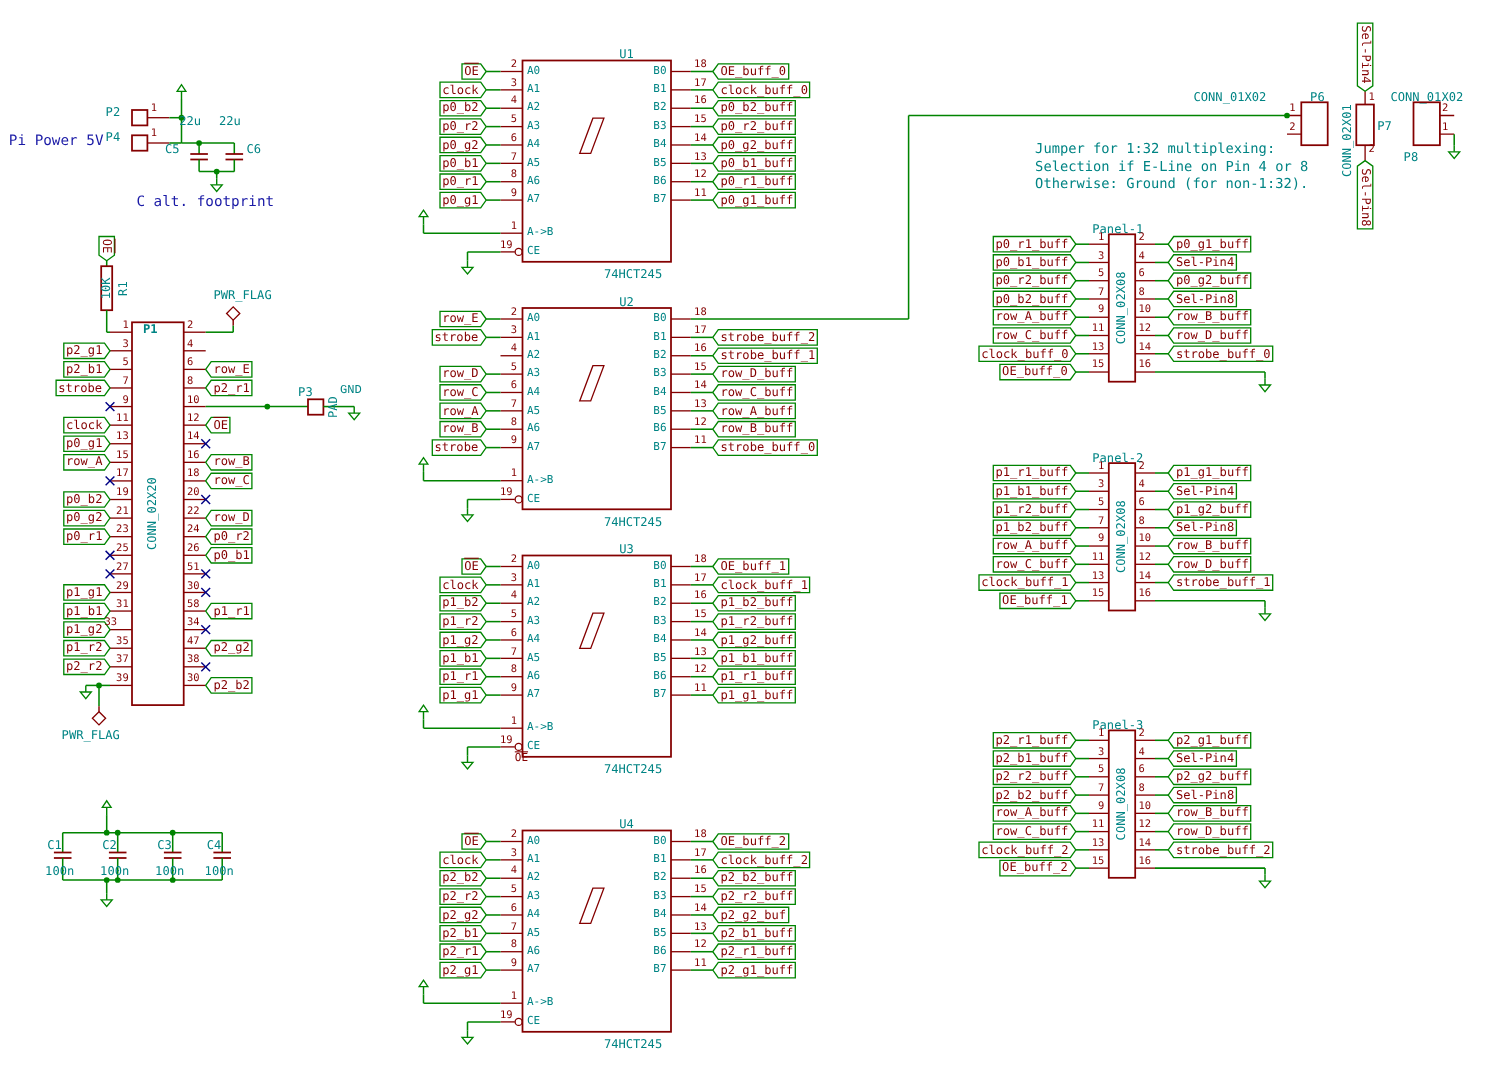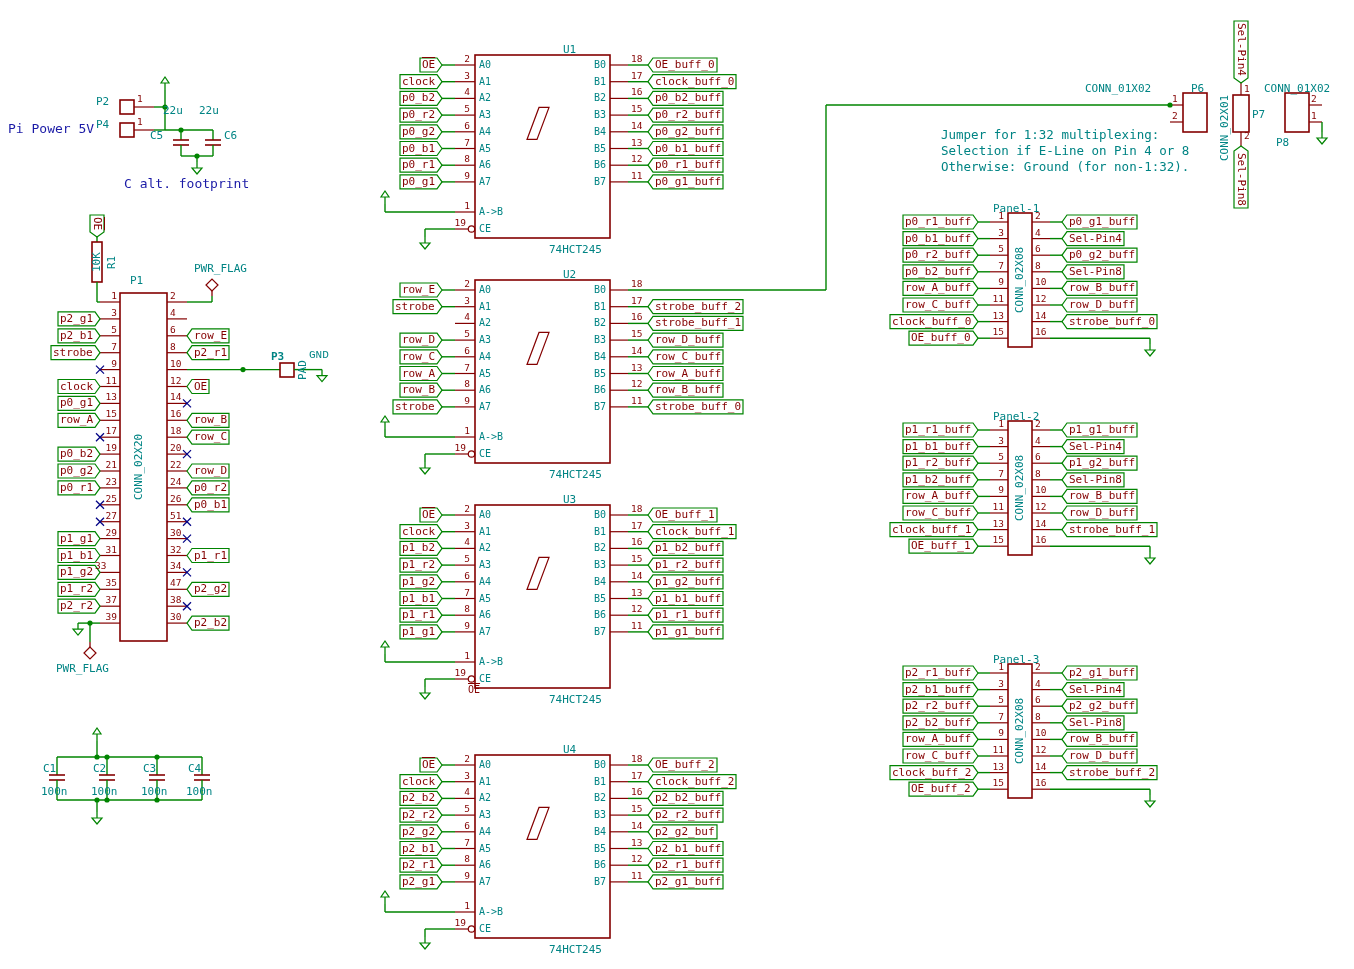--- a/index.html
+++ b/index.html
@@ -605,21 +605,21 @@
     <div class="t ref" style="left: 96px; top: 95px;">P2</div>
     <div class="t num" style="left: 137px; top: 116px;">1</div>
     <div class="t ref" style="left: 96px; top: 118px;">P4</div>
     <div class="t ref" style="left: 163px; top: 104px;">22u</div>
     <div class="t ref" style="left: 199px; top: 104px;">22u</div>
     <div class="t ref" style="left: 150px; top: 129px;">C5</div>
     <div class="t ref" style="left: 224px; top: 129px;">C6</div>
     <div class="t lbl bar" style="left: 104px; top: 215px; transform-origin: 0px 0px; transform: rotate(90deg);">OE</div>
     <div class="t ref" style="left: 90px; top: 272px; transform-origin: 0px 0px; transform: rotate(-90deg);">10K</div>
     <div class="t ref" style="left: 105px; top: 268.5px; transform-origin: 0px 0px; transform: rotate(-90deg);">R1</div>
-    <div class="t ref" style="left: 130px; top: 274px;">P1</div>
+    <div class="t ref" style="left: 130px; top: 293px; font-weight: bold;">P1</div>
     <div class="t ref" style="left: 132px; top: 500px; transform-origin: 0px 0px; transform: rotate(-90deg);">CONN_02X20</div>
     <div class="t num" style="left: 95px; top: 290px; width: 22px; text-align: right;">1</div>
     <div class="t num" style="left: 170px; top: 290px;">2</div>
     <div class="t num" style="left: 95px; top: 306.9px; width: 22px; text-align: right;">3</div>
     <div class="t num" style="left: 170px; top: 306.9px;">4</div>
     <div class="t lbl" style="left: 58px; top: 311.9px;">p2_g1</div>
     <div class="t num" style="left: 95px; top: 323.8px; width: 22px; text-align: right;">5</div>
     <div class="t num" style="left: 170px; top: 323.8px;">6</div>
     <div class="t lbl" style="left: 58px; top: 328.8px;">p2_b1</div>
     <div class="t lbl" style="left: 192px; top: 328.8px;">row_E</div>
@@ -656,38 +656,38 @@
     <div class="t lbl" style="left: 192px; top: 480.9px;">p0_r2</div>
     <div class="t num" style="left: 95px; top: 492.8px; width: 22px; text-align: right;">25</div>
     <div class="t num" style="left: 170px; top: 492.8px;">26</div>
     <div class="t lbl" style="left: 192px; top: 497.8px;">p0_b1</div>
     <div class="t num" style="left: 95px; top: 509.7px; width: 22px; text-align: right;">27</div>
     <div class="t num" style="left: 170px; top: 509.7px;">51</div>
     <div class="t num" style="left: 95px; top: 526.6px; width: 22px; text-align: right;">29</div>
     <div class="t num" style="left: 170px; top: 526.6px;">30</div>
     <div class="t lbl" style="left: 58px; top: 531.6px;">p1_g1</div>
     <div class="t num" style="left: 95px; top: 543.5px; width: 22px; text-align: right;">31</div>
-    <div class="t num" style="left: 170px; top: 543.5px;">32</div>
+    <div class="t num" style="left: 170px; top: 543.5px;">58</div>
     <div class="t lbl" style="left: 58px; top: 548.5px;">p1_b1</div>
     <div class="t lbl" style="left: 192px; top: 548.5px;">p1_r1</div>
     <div class="t num" style="left: 95px; top: 560.4px; width: 22px; ">33</div>
     <div class="t num" style="left: 170px; top: 560.4px;">34</div>
     <div class="t lbl" style="left: 58px; top: 565.4px;">p1_g2</div>
     <div class="t num" style="left: 95px; top: 577.3px; width: 22px; text-align: right;">35</div>
     <div class="t num" style="left: 170px; top: 577.3px;">47</div>
     <div class="t lbl" style="left: 58px; top: 582.3px;">p1_r2</div>
     <div class="t lbl" style="left: 192px; top: 582.3px;">p2_g2</div>
     <div class="t num" style="left: 95px; top: 594.2px; width: 22px; text-align: right;">37</div>
     <div class="t num" style="left: 170px; top: 594.2px;">38</div>
     <div class="t lbl" style="left: 58px; top: 599.2px;">p2_r2</div>
     <div class="t num" style="left: 95px; top: 611.1px; width: 22px; text-align: right;">39</div>
     <div class="t num" style="left: 170px; top: 611.1px;">30</div>
     <div class="t lbl" style="left: 192px; top: 616.1px;">p2_b2</div>
     <div class="t ref" style="left: 194px; top: 262px;">PWR_FLAG</div>
-    <div class="t ref" style="left: 271px; top: 350px; font-weight: bold;">P3</div>
+    <div class="t ref" style="left: 271px; top: 350px;">P3</div>
     <div class="t ref" style="left: 296px; top: 380px; transform-origin: 0px 0px; transform: rotate(-90deg);">PAD</div>
     <div class="t ref" style="left: 309px; top: 349px; font-family: Liberation Mono, monospace;">GND</div>
     <div class="t ref" style="left: 56px; top: 662px;">PWR_FLAG</div>
     <div class="t ref" style="left: 43px; top: 762px;">C1</div>
     <div class="t ref" style="left: 41px; top: 785px;">100n</div>
     <div class="t ref" style="left: 93px; top: 762px;">C2</div>
     <div class="t ref" style="left: 91px; top: 785px;">100n</div>
     <div class="t ref" style="left: 143px; top: 762px;">C3</div>
     <div class="t ref" style="left: 141px; top: 785px;">100n</div>
     <div class="t ref" style="left: 188px; top: 762px;">C4</div>

